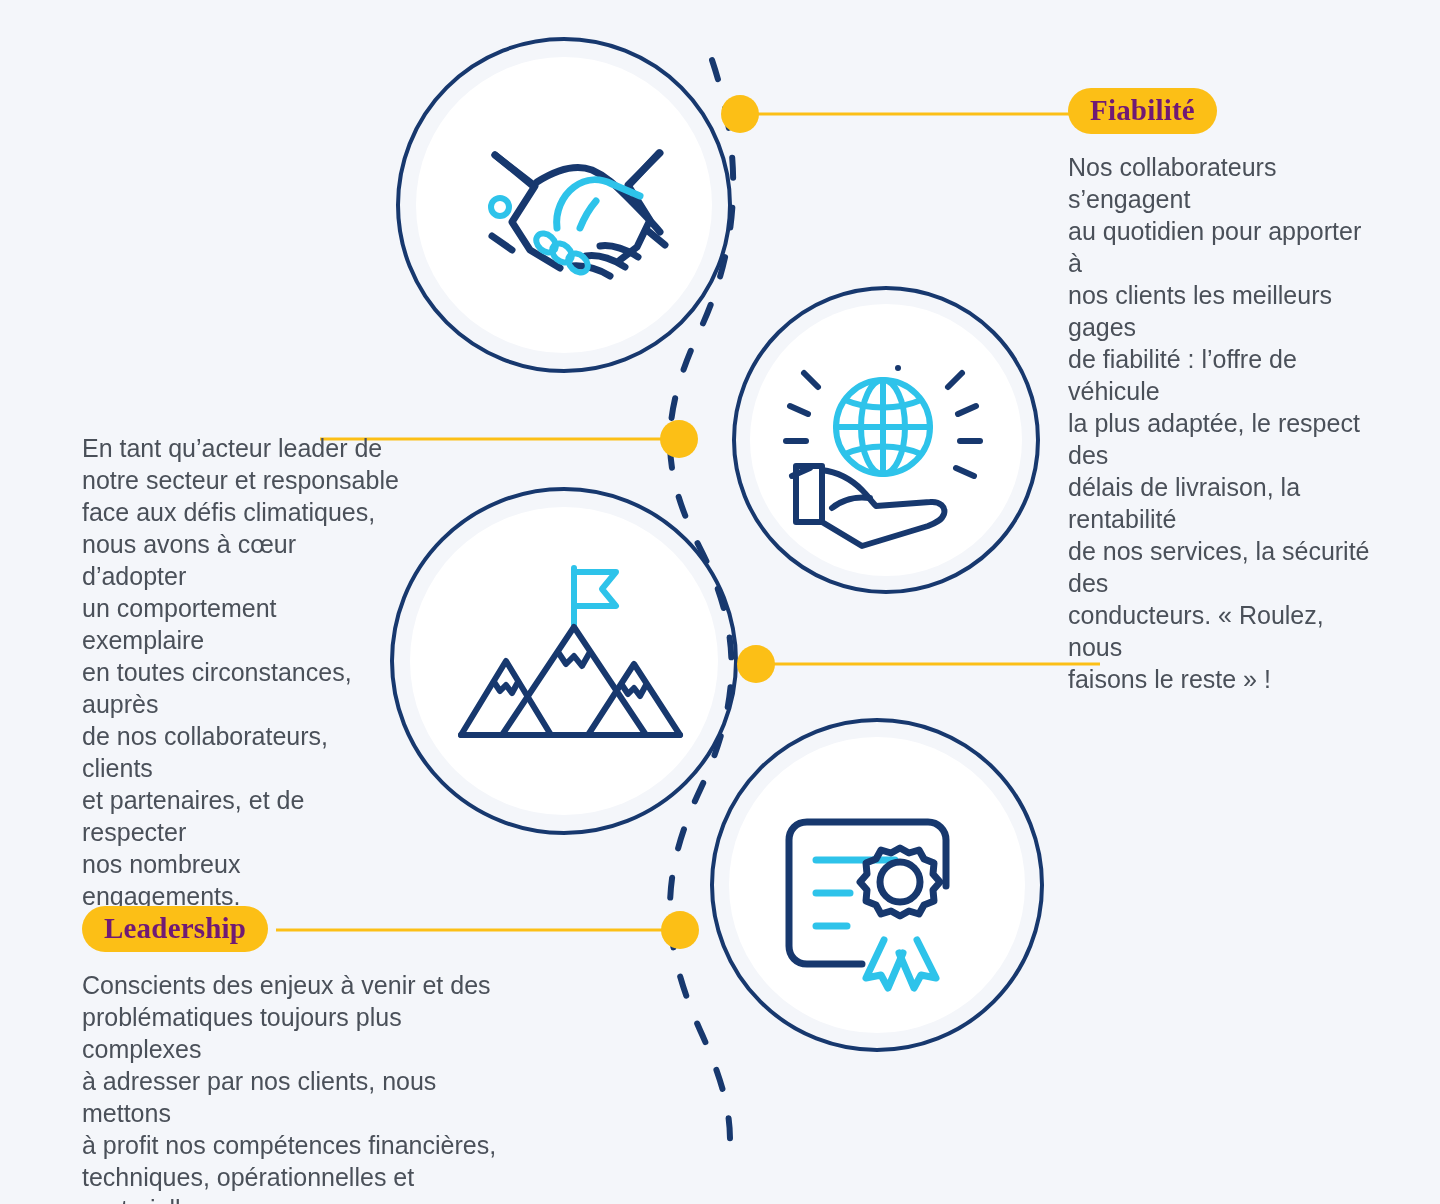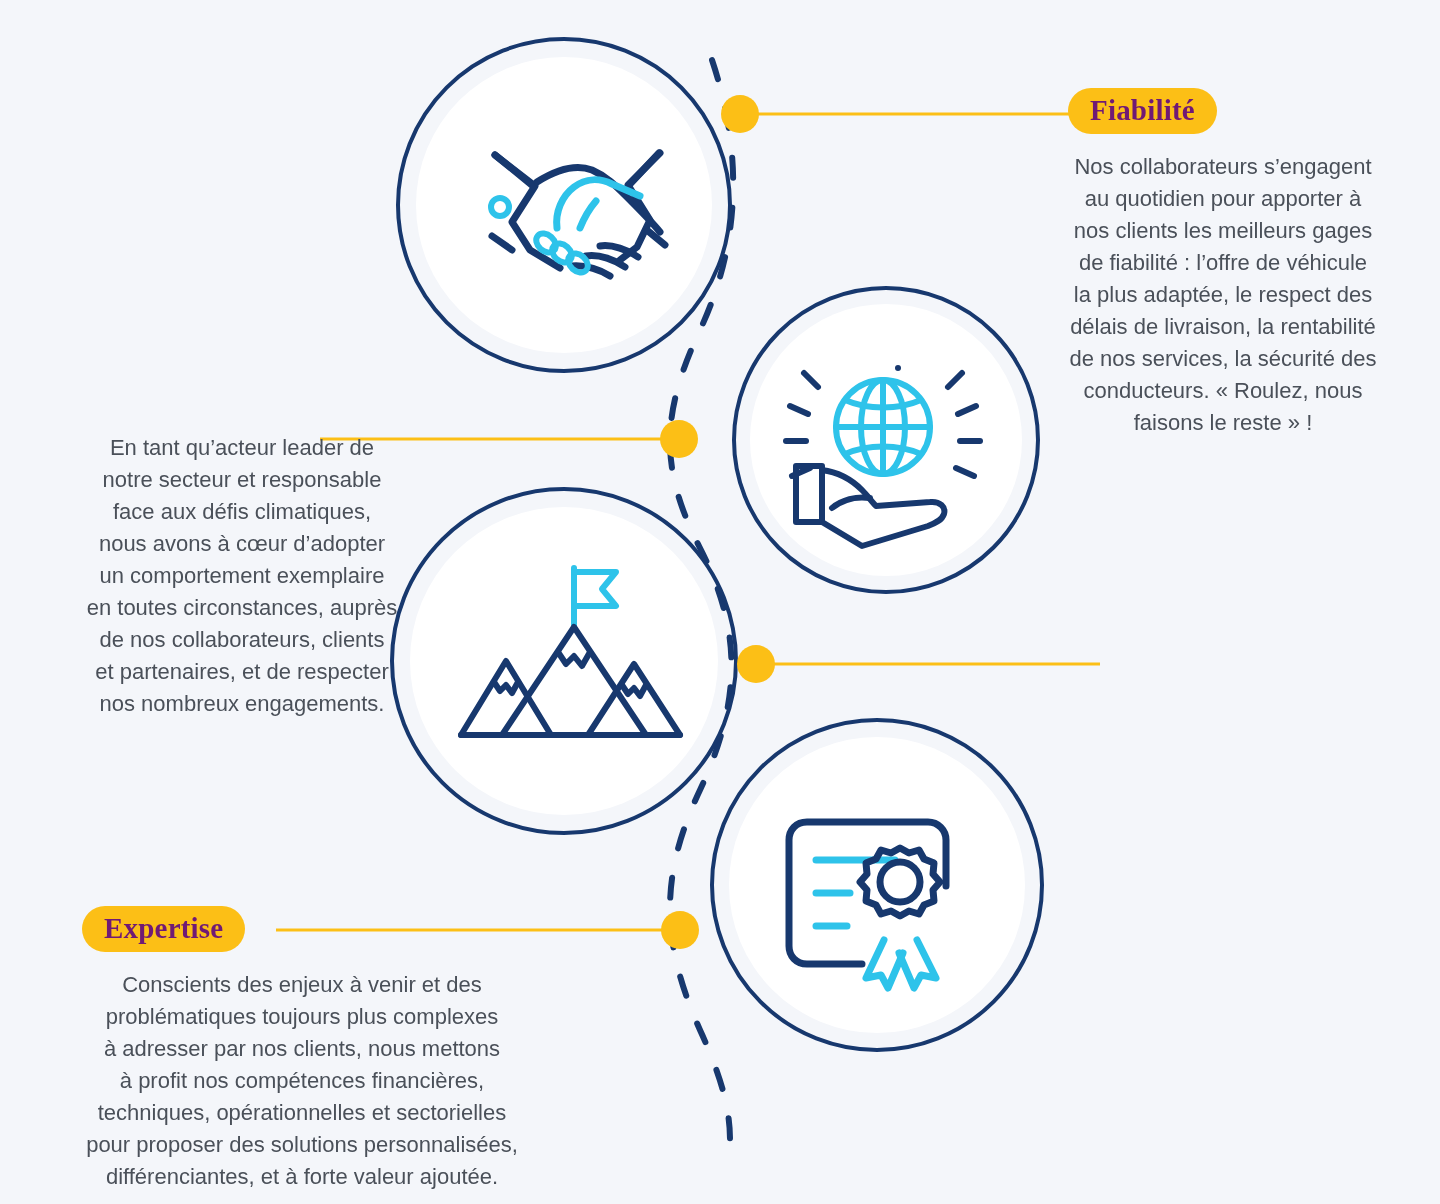--- a/index.html
+++ b/index.html
@@ -39,24 +39,23 @@
     font-weight: 700;
     font-size: 29px;
     line-height: 1.05;
     letter-spacing: 0.2px;
     white-space: nowrap;
   }
   .body-text {
     margin-top: 17px;
     color: #4a5059;
     font-family: "Liberation Sans", sans-serif;
-    font-size: 22px;
+    font-size: 25px;
     line-height: 32px;
     white-space: pre-line;
-    text-align: center;
   }
   .right-block .pill { margin-left: 0; }
   .block-fiabilite { left: 1068px; top: 88px; width: 310px; }
   .block-leadership { left: 1068px; top: 640px; width: 310px; }
   .block-responsabilite { left: 82px; top: 415px; width: 320px; }
   .block-expertise { left: 82px; top: 906px; width: 440px; }
 </style>
 </head>
 <body>
 
@@ -232,21 +231,21 @@
 nous avons à cœur d’adopter
 un comportement exemplaire
 en toutes circonstances, auprès
 de nos collaborateurs, clients
 et partenaires, et de respecter
 nos nombreux engagements.</div>
   </div>
 
 
   <div class="block block-expertise">
-    <div class="pill">Expertise</div>
+    <div class="pill">Leadership</div>
     <div class="body-text">Conscients des enjeux à venir et des
 problématiques toujours plus complexes
 à adresser par nos clients, nous mettons
 à profit nos compétences financières,
 techniques, opérationnelles et sectorielles
 pour proposer des solutions personnalisées,
 différenciantes, et à forte valeur ajoutée.</div>
   </div>
 
 </div>

